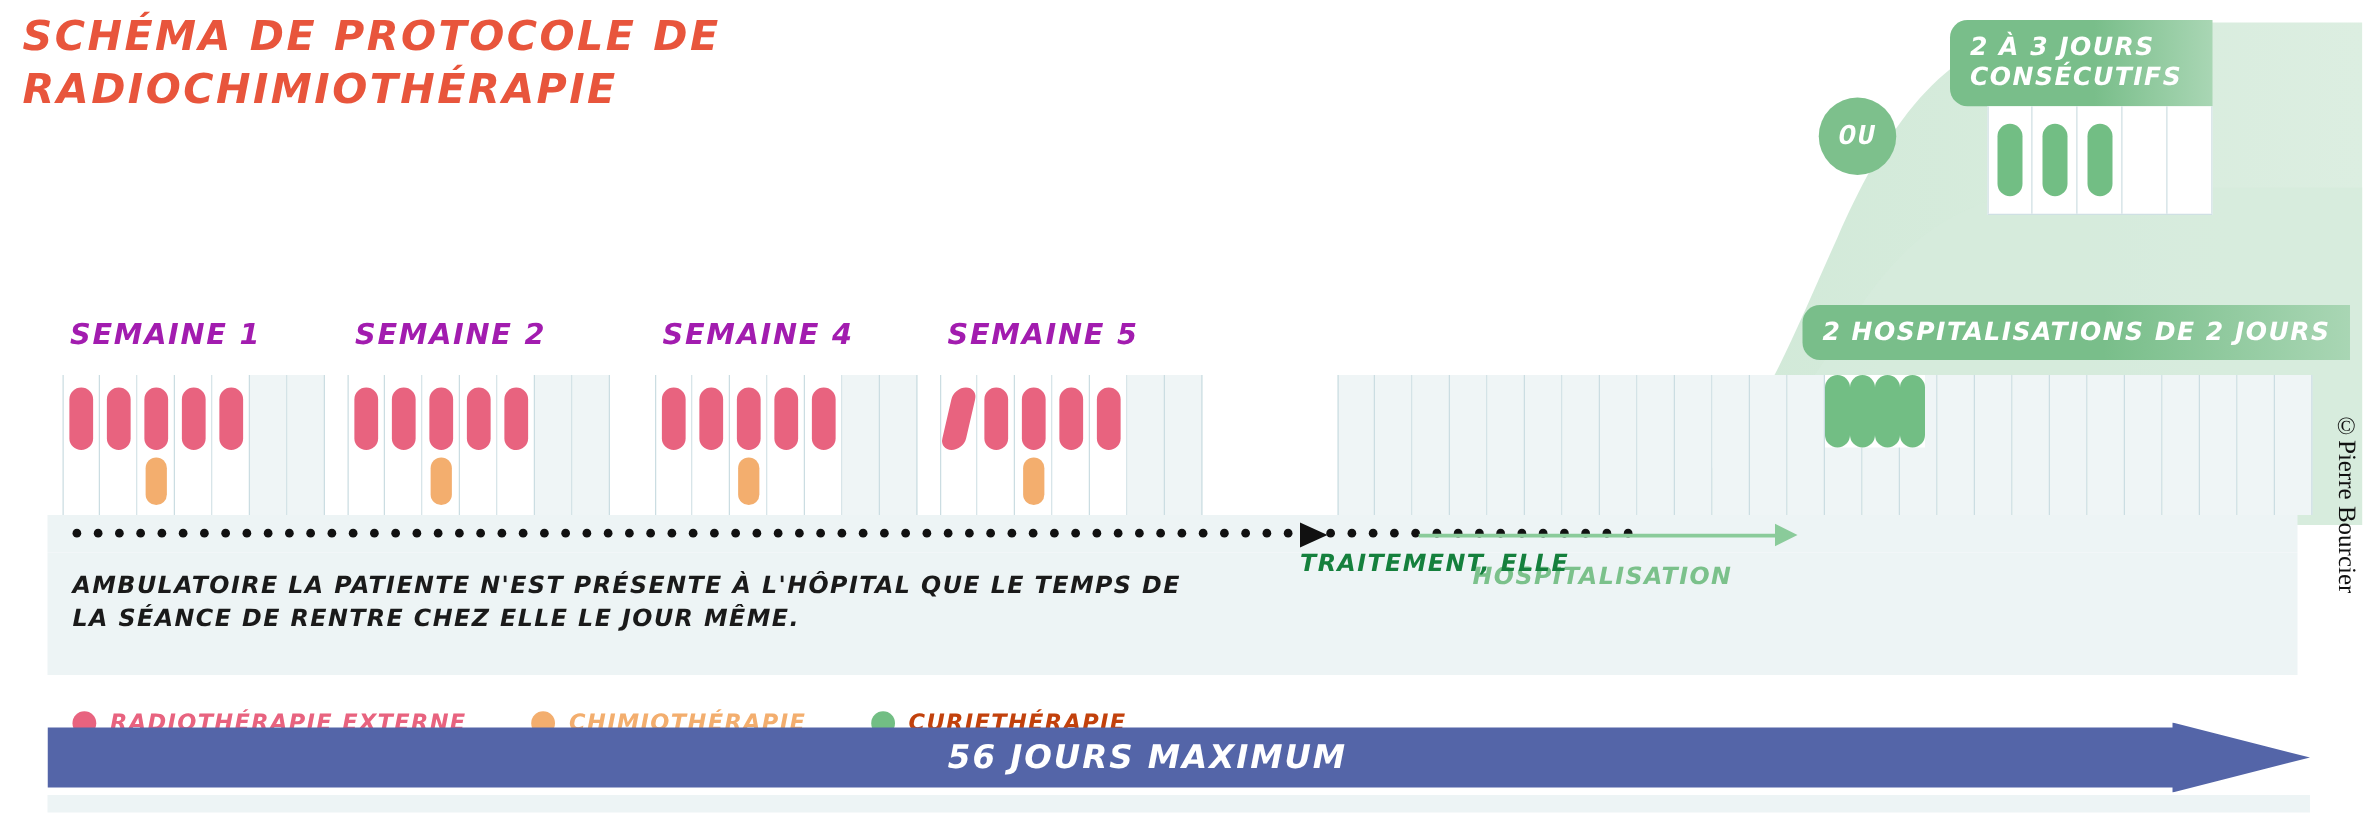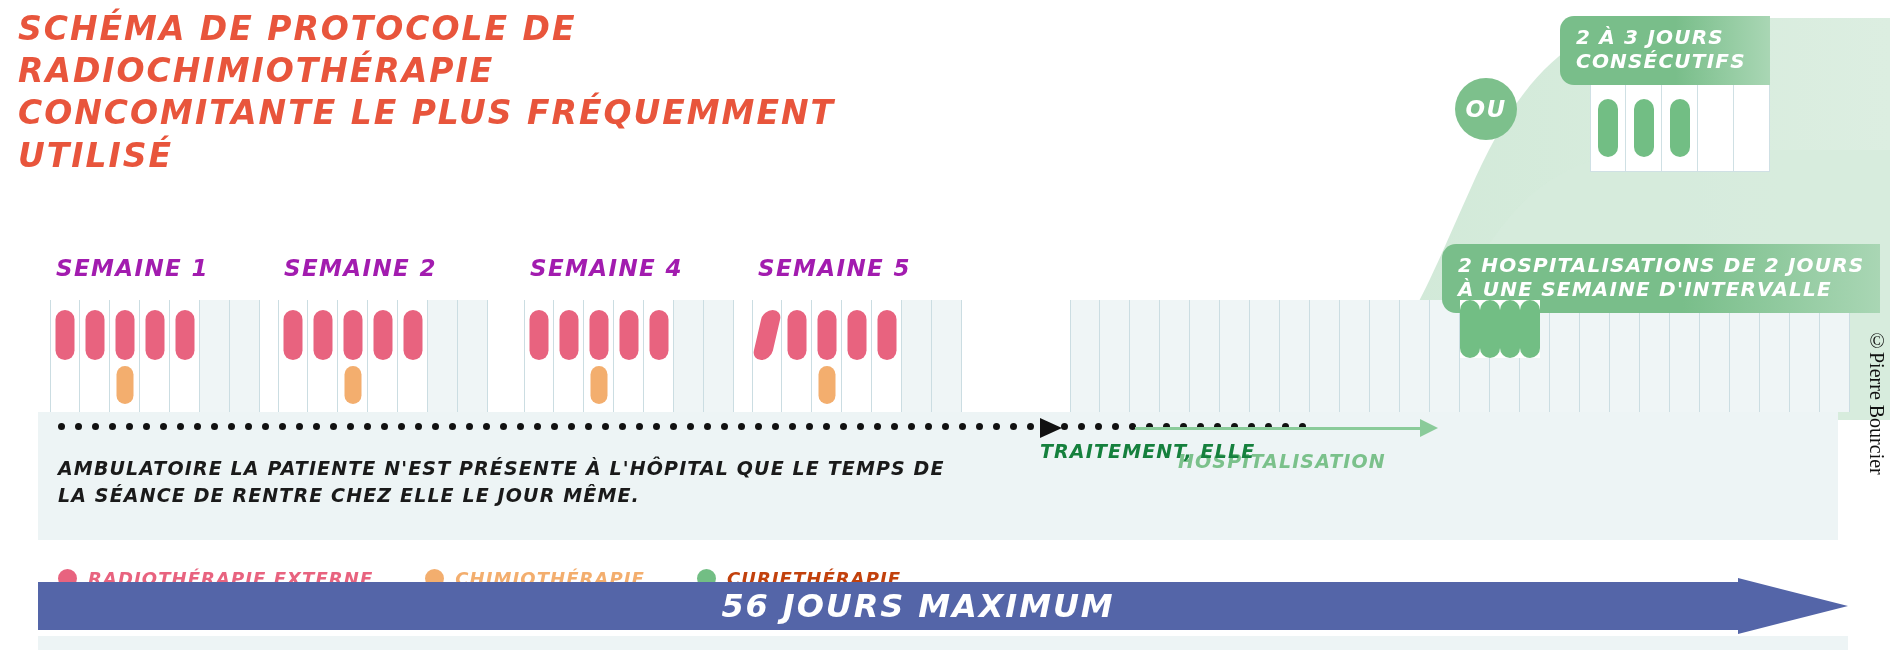--- a/index.html
+++ b/index.html
@@ -20,21 +20,21 @@
   }
 
   
   #swoosh { position:absolute; left:1270px; top:0; width:620px; height:420px; }
 
   
   #ou {
     position:absolute; left:1455px; top:78px; width:62px; height:62px;
     border-radius:50%; background:#7DC08C; color:#fff;
     display:flex; align-items:center; justify-content:center;
-    font-size:23px; z-index:6;
+    font-size:23px; z-index:6;font-family:Liberation Mono, monospace;
   }
 
   
   .gpanel { position:absolute; z-index:5; }
   .gpanel .hdr {
     background:linear-gradient(90deg,#79BE8A 0%,#79BE8A 55%,#A9D6B4 100%);
     color:#fff; padding:9px 16px 11px 16px;
     font-size:20px; line-height:1.22; text-transform:uppercase;
     border-radius:14px 0 0 14px;
     margin-top:12px;
@@ -130,21 +130,21 @@
   }
   .lg { display:flex; align-items:center; gap:11px;margin-top:28px; }
   .ldot { width:19px; height:19px; border-radius:50%; }
   .ltxt { font-size:18px; text-transform:uppercase; }
 
   
   #bluewrap { position:absolute; left:38px; top:578px; width:1810px; height:56px; z-index:4; }
   #bluetxt {
     position:absolute; left:0; top:0; width:1760px; height:56px;
     display:flex; align-items:center; justify-content:center;
-    color:#fff; font-size:32px; text-transform:uppercase; z-index:5;
+    color:#fff; font-size:26px; text-transform:uppercase; z-index:5;
   }
   #bluebase { position:absolute; left:38px; top:636px; width:1810px; height:14px; background:#EDF4F5; z-index:1; }
 
   
   #credit {
     position:absolute; right:2px; top:330px; z-index:9;
     writing-mode:vertical-rl; font-size:20px; color:#111;
     font-family:"Liberation Serif", serif;
   }
 </style>
@@ -157,21 +157,20 @@
       <stop offset="0%" stop-color="#CFE8D6"></stop>
       <stop offset="100%" stop-color="#DCEEE1"></stop>
     </linearGradient>
   </defs>
   <path d="M0,420 C110,420 150,300 200,190 C240,100 290,18 400,18 L620,18 L620,420 Z" fill="url(#swg)"></path>
   <path d="M0,420 C120,420 160,330 215,250 C255,190 300,150 400,150 L620,150 L620,420 Z" fill="#D6EBDC" opacity=".8"></path>
 </svg>
 
 <div id="title" class="hand">
   <div>Schéma de protocole de radiochimiothérapie</div>
-  <div>concomitante le plus fréquemment utilisé</div>
 </div>
 
 <div class="gpanel" id="panelTop">
   <div class="hdr hand">
     <div>2 à 3 jours</div>
     <div>consécutifs</div>
   </div>
   <div class="grid" id="gridTop">
       <div class="gcell">
         <div class="gpill"></div>
@@ -183,21 +182,20 @@
         <div class="gpill"></div>
       </div>
       <div class="gcell"></div>
       <div class="gcell"></div>
     </div>
 </div>
 
 <div class="gpanel" id="panelBot">
   <div class="hdr hand">
     <div>2 hospitalisations de 2 jours</div>
-    <div>à une semaine d'intervalle</div>
   </div>
 </div>
 <div class="grid" id="gridBot" style="position:absolute;left:1460px;top:300px;z-index:5;display:flex;background:#fff;">
     <div class="gcell">
       <div class="gpill"></div>
     </div>
     <div class="gcell">
       <div class="gpill"></div>
     </div>
     <div class="gcell"></div>

